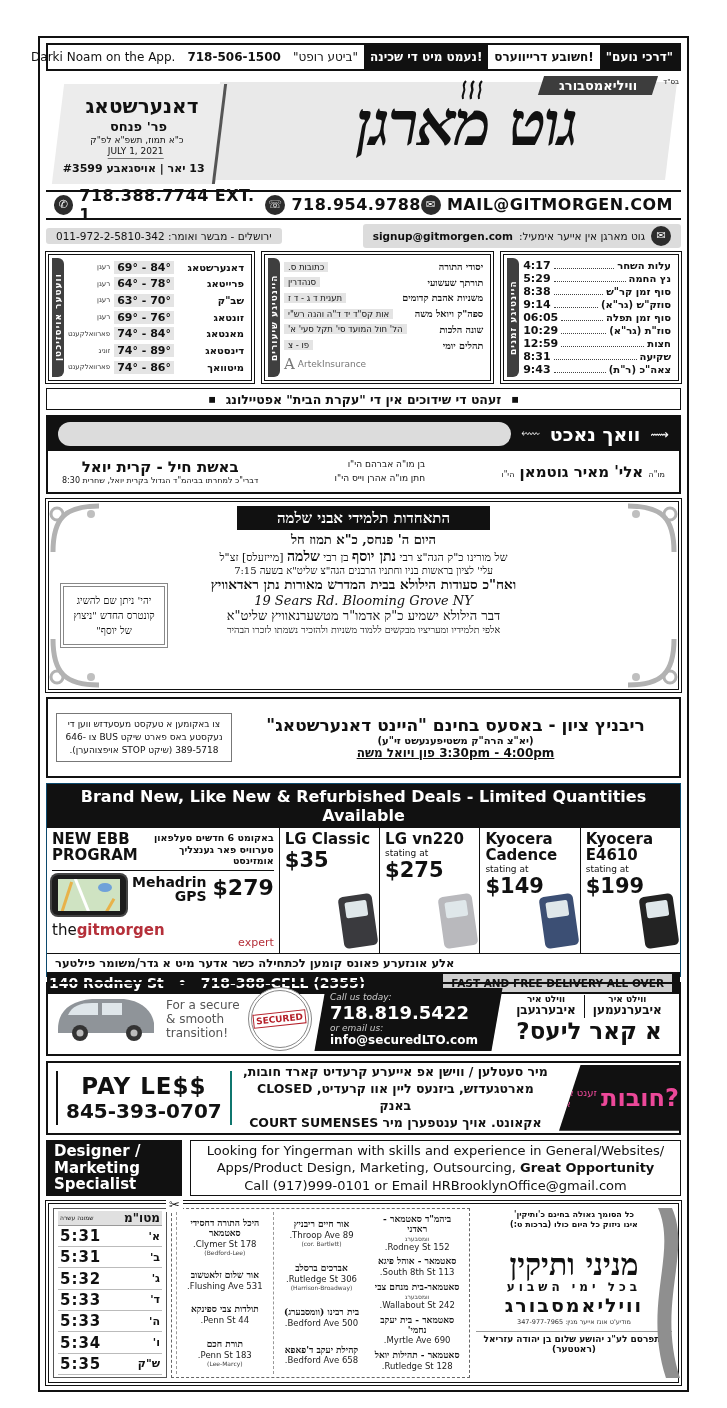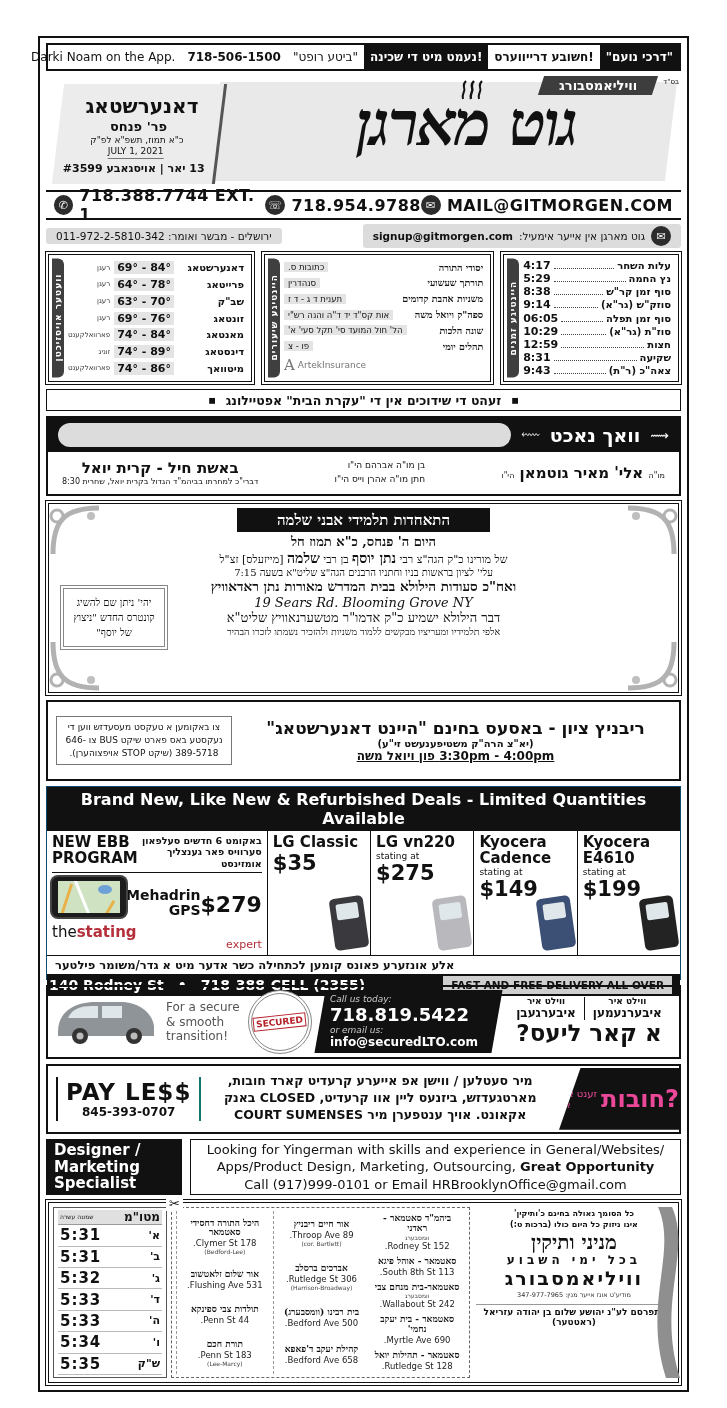--- a/index.html
+++ b/index.html
@@ -106,21 +106,21 @@
   .rib-side{width:168px;border:1.5px solid #777;font-size:9px;text-align:center;padding:4px 3px;line-height:1.45;}
   
   .wireless{height:192px;border:1px solid #0c4a6e;display:flex;flex-direction:column;}
   .wl-head{background:#111;color:#fff;font-size:16px;font-weight:bold;text-align:center;padding:3px 0;}
   .wl-grid{flex:1;display:flex;}
   .wl-col{border-left:1.5px solid #111;flex:1;padding:4px 5px;position:relative;}
   .wl-col:first-child{border-left:none;flex:1.55;display:flex;flex-direction:column;}
   .ebb-row{display:flex;justify-content:space-between;border-bottom:1.5px solid #111;padding-bottom:3px;}
   .ebb-t{font-size:15px;font-weight:bold;line-height:1.05;}
   .ebb-d{font-size:9.5px;font-weight:bold;text-align:right;direction:rtl;line-height:1.2;}
-  .gps-row{display:flex;align-items:flex-end;padding:4px 0;}
+  .gps-row{display:flex;align-items:flex-start;gap:6px;padding:4px 0;}
   .gps-img{width:74px;height:40px;background:#1c1c1c;border-radius:6px;position:relative;box-shadow:0 0 0 2px #444;}
   .gps-scr{position:absolute;inset:4px 6px;background:#cfe3c2;overflow:hidden;}
   .gps-scr i{position:absolute;display:block;}
   .gps-name{font-size:14px;font-weight:bold;text-align:right;flex:1;line-height:1.05;}
   .gps-price{font-size:22px;font-weight:bold;}
   .twe{font-size:15px;margin-top:2px;}
   .twe .w{color:#b5303a;font-weight:bold;}
   .twe .ex{color:#b5303a;font-size:11px;display:block;text-align:right;margin-top:-3px;}
   .ph-name{font-size:15px;font-weight:bold;line-height:1.05;}
   .ph-pre{font-size:9px;}
@@ -146,21 +146,21 @@
   .sec-right{direction:rtl;text-align:center;width:168px;}
   .sec-q{display:flex;direction:rtl;justify-content:center;gap:8px;font-weight:bold;font-size:12px;line-height:1.1;}
   .sec-q .qcol{border-left:1.5px solid #111;padding-left:8px;}
   .sec-q .qcol:last-child{border-left:none;padding-left:0;}
   .sec-q .qa{font-size:9px;display:block;}
   .sec-big{font-size:23px;font-weight:bold;}
   
   .payless{height:66px;border:2px solid #111;display:flex;align-items:center;gap:8px;padding:2px 0 2px 8px;}
   .pl-brand{text-align:center;border-left:2px solid #111;border-right:2px solid #0f766e;padding:2px 8px;}
   .pl-name{font-size:23px;font-weight:bold;letter-spacing:1px;}
-  .pl-phone{font-size:12px;font-weight:bold;}
+  .pl-phone{font-size:20px;font-weight:bold;}
   .pl-body{flex:1;direction:rtl;text-align:center;font-size:12.5px;font-weight:bold;line-height:1.35;}
   .pl-wedge{width:120px;align-self:stretch;background:#111;color:#ec4899;display:flex;flex-direction:row;
     align-items:center;justify-content:center;clip-path:polygon(18% 0,100% 0,100% 100%,0 100%);}
   .pl-qs{font-size:10px;} .pl-qb{font-size:24px;font-weight:bold;}
   
   .designer{height:60px;display:flex;gap:8px;}
   .dz-box{width:128px;background:#111;color:#fff;font-size:15px;font-weight:bold;display:flex;flex-direction:column;
     justify-content:center;padding-left:8px;line-height:1.1;}
   .dz-text{flex:1;border:1.5px solid #111;display:flex;flex-direction:column;justify-content:center;text-align:center;
     font-size:13px;line-height:1.35;}
@@ -176,21 +176,21 @@
   .tday{font-size:11px;font-weight:bold;} .ttime{font-size:15px;font-weight:bold;letter-spacing:1px;}
   .dashed{flex:1;border:1.5px dashed #666;display:flex;direction:rtl;padding:3px 4px;position:relative;}
   .scissors{position:absolute;left:-6px;top:-12px;font-size:13px;background:#fff;padding:0 3px;}
   .shcol{flex:1;display:flex;flex-direction:column;justify-content:space-around;padding:0 3px;text-align:center;}
   .shcol.mid{border-left:1px dashed #999;}
   .shul .nm{font-size:9px;font-weight:bold;font-family:"DejaVu Serif",serif;line-height:1.1;}
   .shul .nt{font-size:6px;color:#444;} .shul .ad{font-size:8.5px;color:#222;}
   .promo{width:196px;position:relative;text-align:center;direction:rtl;padding:2px;}
   .swoosh{position:absolute;right:-12px;top:0;height:100%;width:46px;}
   .pr-top{font-size:8px;font-weight:bold;line-height:1.3;}
-  .pr-big{font-size:20px;font-weight:bold;font-family:"DejaVu Serif",serif;line-height:1.05;margin-top:2px;}
+  .pr-big{font-size:30px;font-weight:bold;font-family:"DejaVu Serif",serif;line-height:1.05;margin-top:18px;}
   .pr-mid{font-size:12px;letter-spacing:4px;font-weight:bold;}
   .pr-city{font-size:19px;font-weight:bold;letter-spacing:2px;}
   .pr-ph{font-size:6.5px;color:#333;margin-top:2px;}
   .pr-ded{font-size:9px;font-weight:bold;margin-top:5px;border-top:1px solid #999;padding-top:2px;}
 </style>
 </head>
 <body>
 
 <div class="frame">
 
@@ -456,21 +456,21 @@
               <i style="left:6px;top:2px;width:3px;height:40px;background:#e8b24a;transform:rotate(18deg);"></i>
               <i style="left:24px;top:-4px;width:3px;height:48px;background:#fff;transform:rotate(-22deg);"></i>
               <i style="left:40px;top:4px;width:14px;height:9px;background:#6fa1d9;border-radius:50%;"></i>
               <i style="left:48px;top:18px;width:3px;height:26px;background:#e8b24a;transform:rotate(30deg);"></i>
             </div>
           </div>
           <div class="gps-name">Mehadrin GPS</div>
           <div class="gps-price">$279</div>
         </div>
         <div class="twe">
-          <span>the</span><span class="w b">stating</span>
+          <span>the</span><span class="w b">gitmorgen</span>
           <span class="ex">expert</span>
         </div>
       </div>
       <div class="wl-col">
         <div class="ph-name">LG Classic</div>
         <div class="ph-pre"></div>
         <div class="ph-price">$35</div>
         <div class="phone-img ph-dark"></div>
       </div>
       <div class="wl-col">

